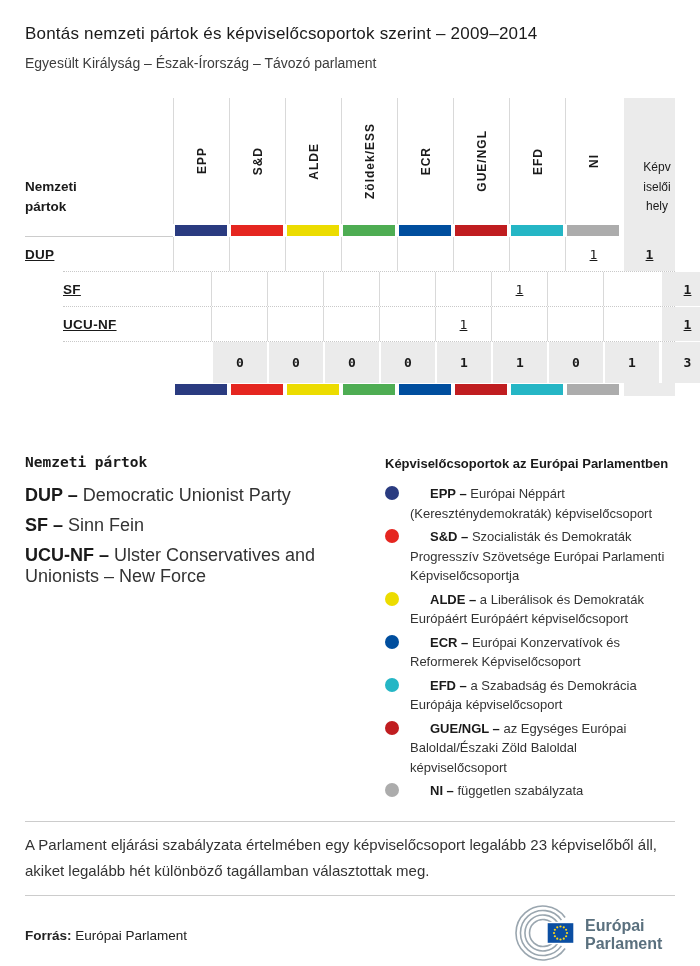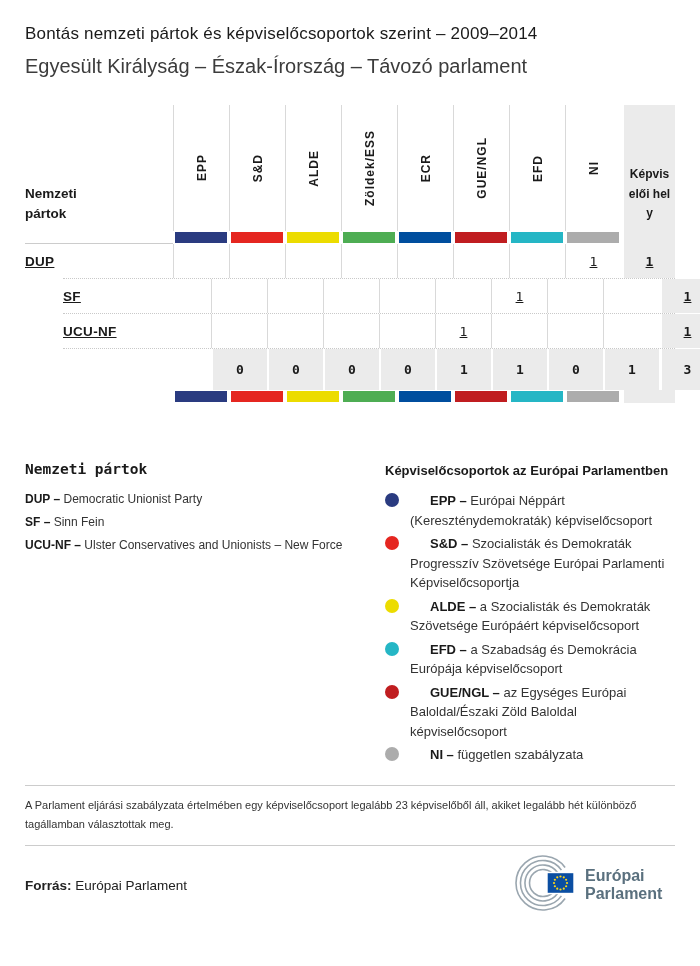--- a/index.html
+++ b/index.html
@@ -1,62 +1,62 @@
 <!DOCTYPE html>
 <html><head>
 <meta charset="utf-8">
 <style>
   html, body { margin:0; padding:0; background:#fff; }
   body { width:700px; height:966px; overflow:hidden; font-family:"Liberation Sans", sans-serif; color:#1a1a1a; }
   .page { padding:24px 25px 0 25px; }
 
   .title { font-size:17px; font-weight:normal; letter-spacing:0.2px; }
-  .subtitle { font-size:20px; color:#3c3c3c; margin-top:11px; }
+  .subtitle { font-size:14px; color:#3c3c3c; margin-top:11px; }
 
   
   .table { margin-top:27px; width:650px; }
   .trow { display:grid; grid-template-columns:148px repeat(8,56px) 54px; }
   .hrow { height:126px; }
   .hlabel { display:flex; align-items:flex-end; font-weight:bold; font-size:13.5px; line-height:1.5; padding-bottom:7px; }
   .hlabel span { max-width:72px; }
   .hcell { border-left:1px solid #d9d9d9; display:flex; align-items:center; justify-content:center; }
   .vtext { writing-mode:vertical-rl; transform:rotate(180deg); font-weight:bold; font-size:12px; letter-spacing:1px; white-space:nowrap; }
   .seats { margin-left:3px; background:#ebebeb; }
   .seats-head { display:flex; align-items:flex-end; justify-content:flex-end; text-align:center;
-                font-weight:bold; font-size:12px; line-height:1.6; padding:0 3px 8px 3px; word-break:break-all; }
+                font-weight:normal; font-size:12px; line-height:1.6; padding:0 3px 8px 18px; word-break:break-all; }
   .brow { height:13px; }
   .blabel { border-bottom:1px solid #cccccc; }
   .bcell { padding:1px 2px 0 2px; }
   .bar { height:11px; }
   .drow { height:34px;text-decoration:underline; }
   .dotted { border-top:1px dotted #c9c9c9;margin-left:38px; }
   .dlabel { display:flex; align-items:center; font-weight:bold; font-size:13.5px; letter-spacing:0.3px; }
   .dcell { border-left:1px solid #d9d9d9; display:flex; align-items:center; justify-content:center;
            font-family:"DejaVu Sans Mono", monospace; font-size:13px; color:#222; }
   .dtotal { display:flex; align-items:center; justify-content:center;
             font-family:"DejaVu Sans Mono", monospace; font-weight:bold; font-size:13px; }
   .totrow { height:41px; }
   .tcell { background:#ebebeb; border-left:2px solid #fff; display:flex; align-items:center; justify-content:center;
            font-family:"DejaVu Sans Mono", monospace; font-weight:bold; font-size:13px; }
 
   
   .legends { display:flex; margin-top:58px; width:650px; }
   .plegend { width:330px; flex:none; }
   .plegend h3 { font-family:"DejaVu Sans Mono", monospace; font-size:14.5px; font-weight:bold; margin:0 0 15px 0; }
-  .pitem { font-size:12px; color:#333; margin-bottom:9px; }
+  .pitem { font-size:18px; color:#333; margin-bottom:9px; }
   .pitem b { color:#1a1a1a; }
   .glegend { flex:1; padding-left:30px; }
   .glegend h3 { font-size:13px; font-weight:bold; margin:2px 0 13px 0; }
   .gitem { display:flex; margin-bottom:4px; font-size:13px; line-height:1.5; color:#333; }
   .gitem b { color:#1a1a1a;margin-left:20px; }
   .dot { width:14px; height:14px; border-radius:50%; flex:none; margin:2px 11px 0 0; }
 
   
   .rule { border:0; border-top:1px solid #ccc; margin:16px 0 0 0; width:650px; }
-  .footnote { width:650px; font-size:11px; line-height:1.75; color:#333; padding:10px 0 11px 0; }
+  .footnote { width:650px; font-size:15px; line-height:1.75; color:#333; padding:10px 0 11px 0; }
   .footer { width:650px; display:flex; justify-content:space-between; align-items:center; padding:8px 0 6px 0; }
   .source { font-size:13.5px; color:#222; }
 </style>
 </head>
 <body>
 
 <div class="page">
 
   <div class="title">Bontás nemzeti pártok és képviselőcsoportok szerint – 2009–2014</div>
   <div class="subtitle">Egyesült Királyság – Észak-Írország – Távozó parlament</div>
@@ -219,21 +219,25 @@
       <div class="gitem">
           <span class="dot" style="background-color: rgb(42, 59, 128);"></span>
           <span><b>EPP –</b> <span>Európai Néppárt (Kereszténydemokraták) képviselőcsoport</span></span>
         </div>
       <div class="gitem">
           <span class="dot" style="background-color: rgb(229, 38, 32);"></span>
           <span><b>S&amp;D –</b> <span>Szocialisták és Demokraták Progresszív Szövetsége Európai Parlamenti Képviselőcsoportja</span></span>
         </div>
       <div class="gitem">
           <span class="dot" style="background-color: rgb(236, 220, 0);"></span>
-          <span><b>ALDE –</b> <span>a Szocialisták és Demokraták Szövetsége Európáért képviselőcsoport</span></span>
+          <span><b>ALDE –</b> <span>a Liberálisok és Demokraták Európáért Európáért képviselőcsoport</span></span>
+        </div>
+      <div class="gitem">
+          <span class="dot" style="background-color: rgb(0, 78, 158);"></span>
+          <span><b>ECR –</b> <span>Európai Konzervatívok és Reformerek Képviselőcsoport</span></span>
         </div>
       <div class="gitem">
           <span class="dot" style="background-color: rgb(37, 182, 197);"></span>
           <span><b>EFD –</b> <span>a Szabadság és Demokrácia Európája képviselőcsoport</span></span>
         </div>
       <div class="gitem">
           <span class="dot" style="background-color: rgb(192, 29, 32);"></span>
           <span><b>GUE/NGL –</b> <span>az Egységes Európai Baloldal/Északi Zöld Baloldal képviselőcsoport</span></span>
         </div>
       <div class="gitem">

